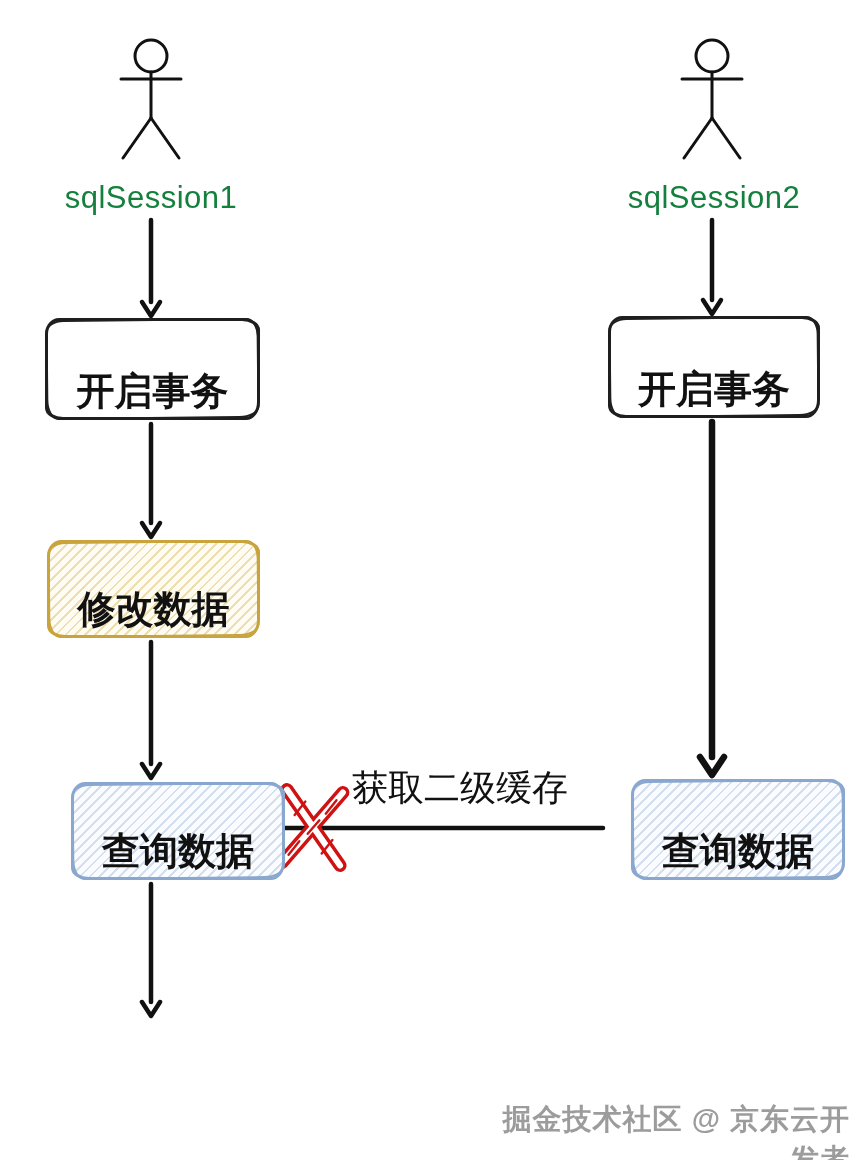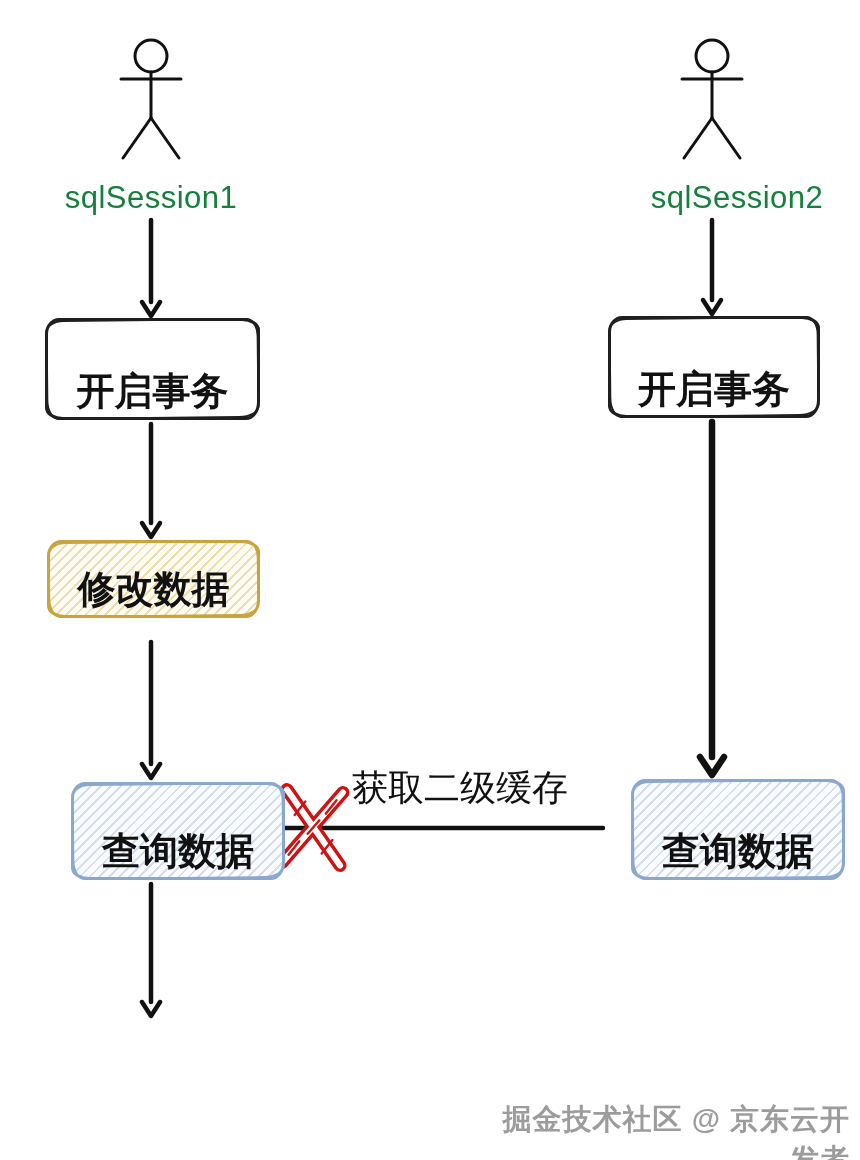--- a/index.html
+++ b/index.html
@@ -131,26 +131,26 @@
   </svg>
   <div class="actor-label" style="left:41px;top:180px">sqlSession1</div>
 
   <svg class="actor" style="left:667px;top:30px" width="90" height="132" viewBox="0 0 90 132">
     <circle cx="45" cy="26" r="16"></circle>
     <line x1="45" y1="42" x2="45" y2="88"></line>
     <line x1="15" y1="49" x2="75" y2="49"></line>
     <line x1="45" y1="88" x2="17" y2="128"></line>
     <line x1="45" y1="88" x2="73" y2="128"></line>
   </svg>
-  <div class="actor-label" style="left:627px;top:180px">sqlSession2</div>
+  <div class="actor-label" style="left:604px;top:180px">sqlSession2</div>
 
   <div class="node node-black" style="left:45px;top:318px;width:215px;height:102px">
     <span>开启事务</span>
   </div>
-  <div class="node node-yellow" style="left:47px;top:540px;width:213px;height:78px">
+  <div class="node node-yellow" style="left:47px;top:540px;width:213px;height:98px">
     <span>修改数据</span>
   </div>
   <div class="node node-blue" style="left:43px;top:782px;width:214px;height:98px">
     <span>查询数据</span>
   </div>
 
   <div class="node node-black" style="left:608px;top:316px;width:212px;height:102px">
     <span>开启事务</span>
   </div>
   <div class="node node-blue" style="left:603px;top:779px;width:214px;height:101px">

